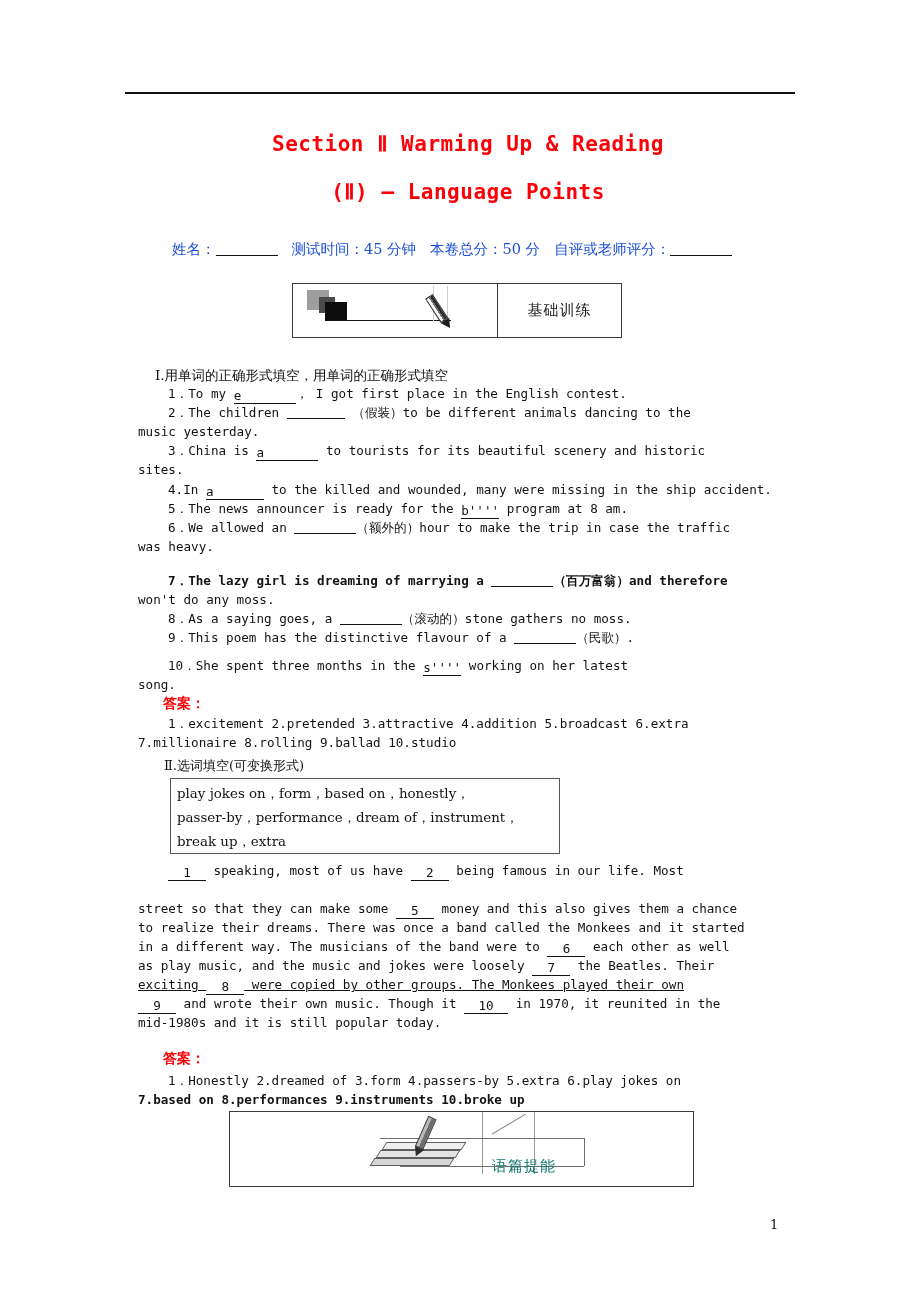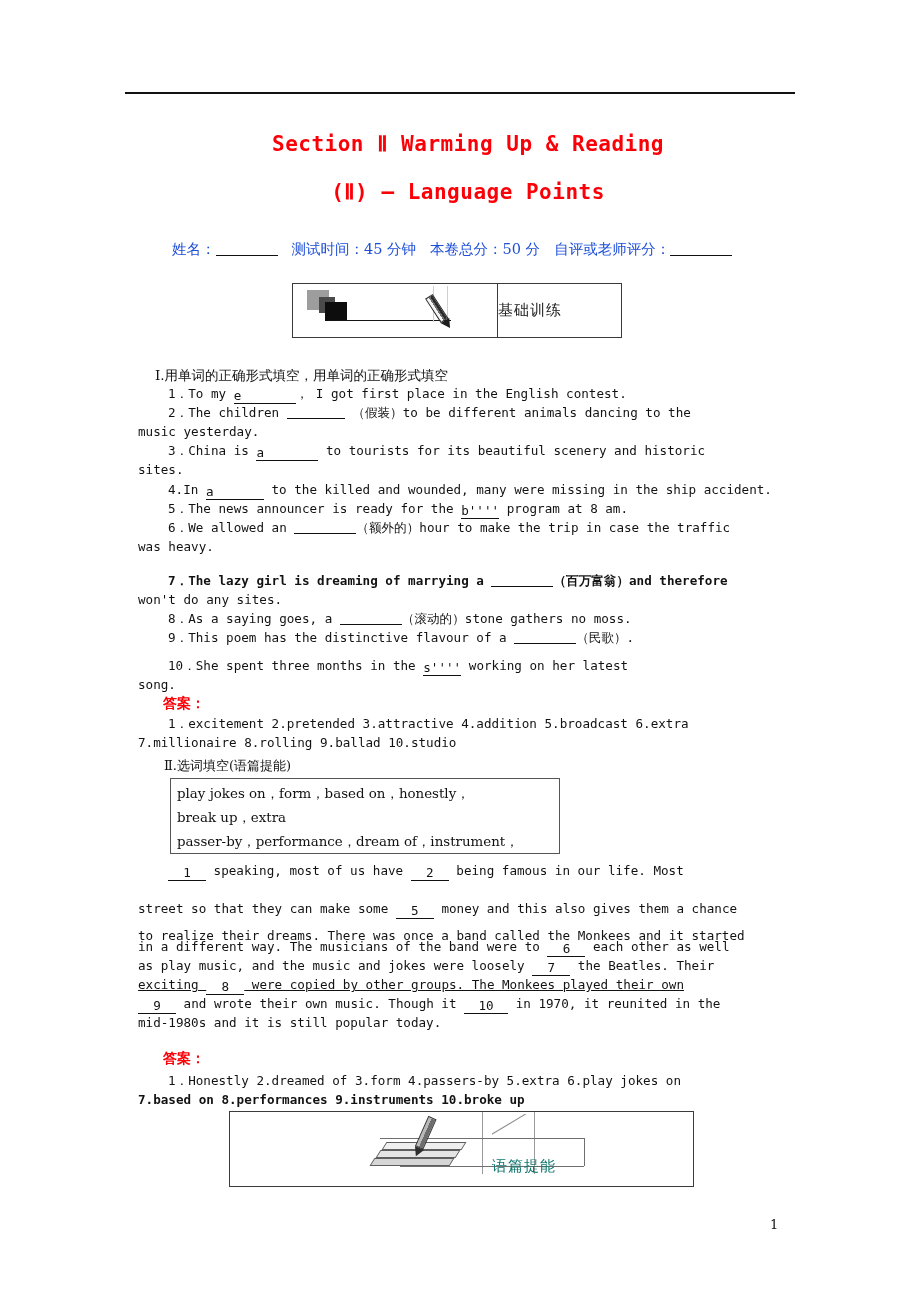--- a/index.html
+++ b/index.html
@@ -80,20 +80,21 @@
   .badge-icon-cell {
     width: 205px;
     border-right: 1px solid #3a3a3a;
     position: relative;
     box-sizing: border-box;
   }
   .badge-label-cell {
     flex: 1;
     display: flex;
     align-items: center;
+    justify-content: center;
     box-sizing: border-box;
   }
   .badge-label-cell span {
     font-size: 15px;
     color: #1b1b1b;
     letter-spacing: 1px;
     font-family: "DejaVu Serif", "Liberation Serif", serif;
   }
   .sq {
     position: absolute;
@@ -322,44 +323,44 @@
   <div class="txt" style="left:138px; top:450px;">sites.</div>
 
   <div class="txt" style="left:168px; top:470px;">4.In <span class="bl bl-58">a</span> to the killed and wounded, many were  missing in the ship accident.</div>
 
   <div class="txt" style="left:168px; top:489px;">5．The news announcer is ready for the <span class="bl bl-38">b''''</span>  program at 8 am.</div>
 
   <div class="txt" style="left:168px; top:508px;">6．We allowed an  <span class="bl bl-62"></span>（额外的）hour to make the  trip in case the traffic</div>
   <div class="txt" style="left:138px; top:527px;">was heavy.</div>
 
   <div class="txt" style="left:168px; top:561px;font-weight:bold;">7．The lazy girl is dreaming of marrying a <span class="bl bl-62"></span>（百万富翁）and therefore</div>
-  <div class="txt" style="left:138px; top:580px;">won't do any sites.</div>
+  <div class="txt" style="left:138px; top:580px;">won't do any moss.</div>
 
   <div class="txt" style="left:168px; top:599px;">8．As a saying goes, a <span class="bl bl-62"></span>（滚动的）stone gathers    no moss.</div>
 
   <div class="txt" style="left:168px; top:618px;">9．This poem has the distinctive flavour of a <span class="bl bl-62"></span>（民歌）.</div>
 
   <div class="txt" style="left:168px; top:646px;">10．She spent three months in the <span class="bl bl-38">s''''</span>    working on    her latest</div>
   <div class="txt" style="left:138px; top:665px;">song.</div>
 
   <div class="txt red" style="left:163px; top:683px;">答案：</div>
   <div class="txt" style="left:168px; top:704px;">1．excitement  2.pretended  3.attractive  4.addition  5.broadcast  6.extra</div>
   <div class="txt" style="left:138px; top:723px;">7.millionaire  8.rolling  9.ballad  10.studio</div>
 
-  <div class="txt cn" style="left:164px; top:745px; font-size:13px;">Ⅱ.选词填空(语篇提能)</div>
+  <div class="txt cn" style="left:164px; top:745px; font-size:13px;">Ⅱ.选词填空(可变换形式)</div>
 
   <div class="wordbank">
     <div>play jokes on，form，based on，honestly，</div>
+    <div>passer-by，performance，dream of，instrument，</div>
     <div>break up，extra</div>
-    <div>passer-by，performance，dream of，instrument，</div>
   </div>
 
   <div class="txt" style="left:168px; top:851px;"><span class="num-bl num-38">1</span>    speaking, most of us have  <span class="num-bl num-38">2</span>   being famous in our life. Most</div>
   <div class="txt" style="left:138px; top:889px;">street so that they can make some  <span class="num-bl num-38">5</span>   money and this also gives them a chance</div>
-  <div class="txt" style="left:138px; top:908px;margin-top:8px;">to realize their dreams. There was once a band called the Monkees and it started</div>
+  <div class="txt" style="left:138px; top:908px;">to realize their dreams. There was once a band called the Monkees and it started</div>
   <div class="txt" style="left:138px; top:927px;">in a different way.  The musicians of the band were to  <span class="num-bl num-38">6</span>   each other as well</div>
   <div class="txt" style="left:138px; top:946px;">as play music, and the music and jokes were loosely  <span class="num-bl num-38">7</span>   the Beatles.  Their</div>
   <div class="txt" style="left:138px; top:965px;text-decoration:underline;">exciting  <span class="num-bl num-38">8</span>   were copied by other groups.  The Monkees played their own</div>
   <div class="txt" style="left:138px; top:984px;"><span class="num-bl num-38">9</span>   and wrote their own music. Though it  <span class="num-bl num-44">10</span>   in 1970, it reunited in the</div>
   <div class="txt" style="left:138px; top:1003px;">mid-1980s and it is still popular today.</div>
 
   <div class="txt red" style="left:163px; top:1038px;">答案：</div>
   <div class="txt" style="left:168px; top:1061px;">1．Honestly  2.dreamed of  3.form  4.passers-by  5.extra  6.play jokes on</div>
   <div class="txt" style="left:138px; top:1080px;font-weight:bold;">7.based on  8.performances  9.instruments  10.broke up</div>
 

